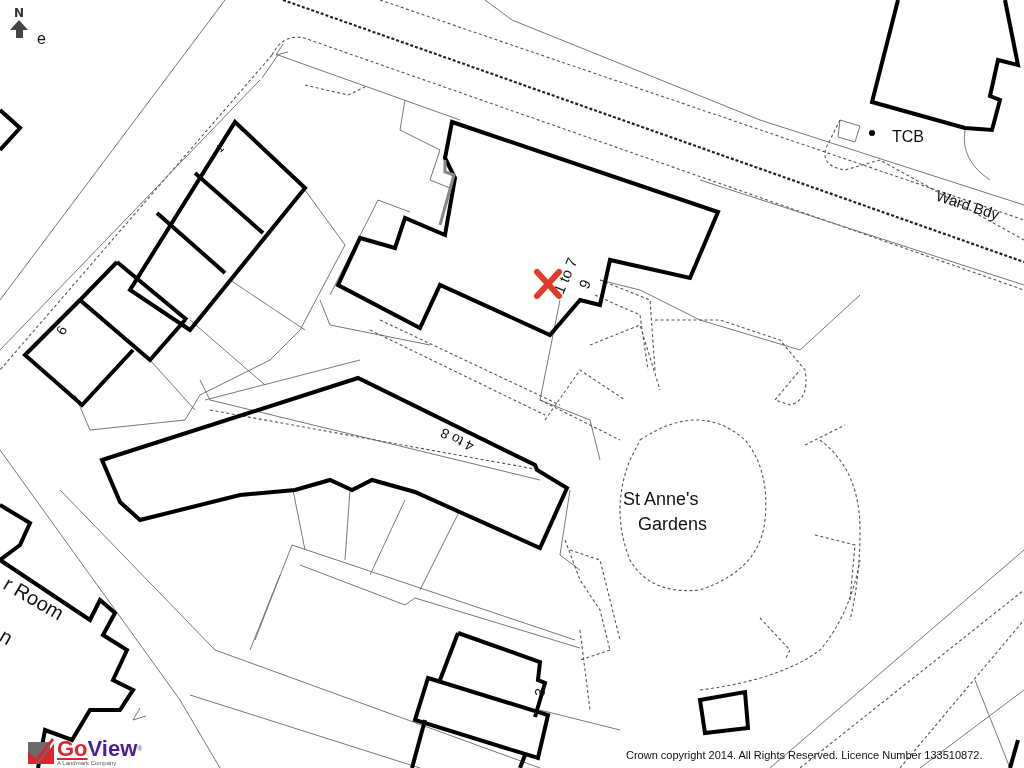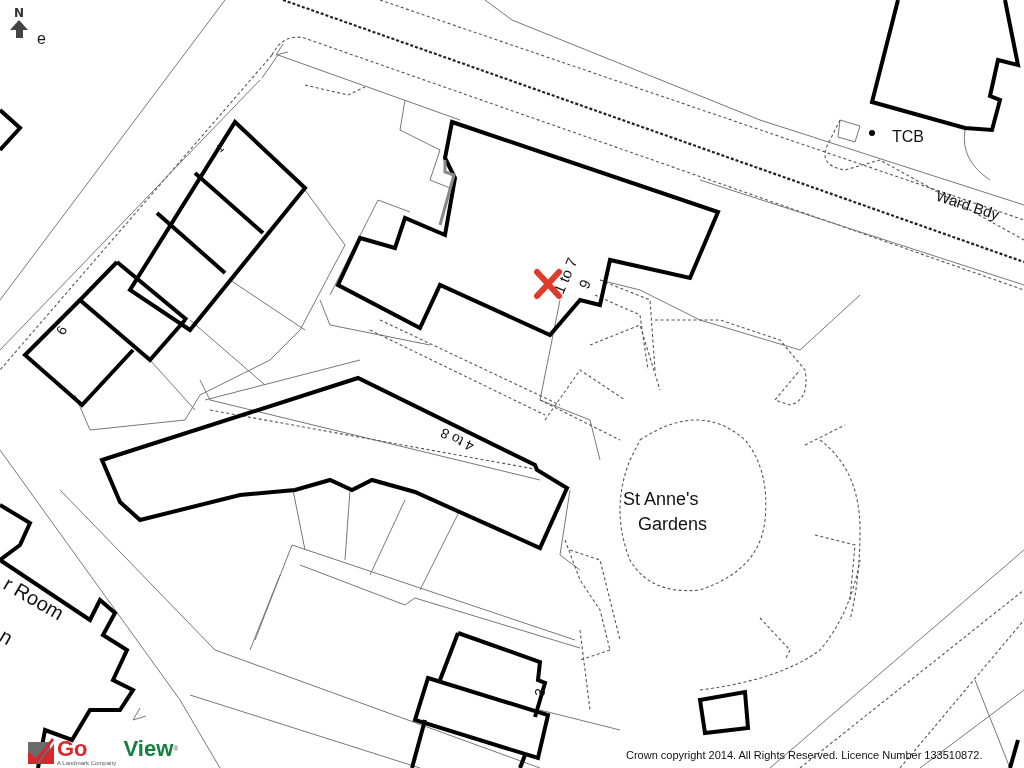--- a/index.html
+++ b/index.html
@@ -12,22 +12,22 @@
   .grey { fill:none; stroke:#888; stroke-width:3; }
   .lbl { font-family:"Liberation Sans", sans-serif; fill:#111; }
   .north { position:absolute; left:8px; top:6px; width:22px; text-align:center; }
   .north .n { font-family:"DejaVu Sans", sans-serif; font-weight:bold; font-size:12px; color:#333; }
   .north .arrow { width:0; height:0; margin:0 auto; border-left:9px solid transparent; border-right:9px solid transparent; border-bottom:10px solid #444; }
   .north .shaft { width:7px; height:8px; background:#444; margin:0 auto; }
   .frag-e { position:absolute; left:37px; top:30px; font-size:16px; color:#111; }
   .logo { position:absolute; left:28px; top:738px; display:flex; align-items:flex-start; }
   .logo .mark { width:26px; height:26px; position:relative; }
   .logo .word { font-family:"Liberation Sans", sans-serif; font-weight:bold; font-size:22px; line-height:22px; margin-left:3px; }
-  .logo .go { color:#d9272e; }
-  .logo .view { color:#15803d;margin-left:36px; }
+  .logo .go { color:#d9272e;text-decoration:underline; }
+  .logo .view { color:#4c1d95; }
   .logo .sub { position:absolute; left:29px; top:22px; font-size:6px; color:#555; white-space:nowrap; }
   .logo .reg { font-size:7px; color:#777; vertical-align:top; }
   .copyright { position:absolute; left:626px; top:749px; font-size:11px; color:#111; white-space:nowrap; }
 </style>
 </head>
 <body>
 
 <div id="map">
 <svg width="1024" height="768" viewBox="0 0 1024 768">
 

